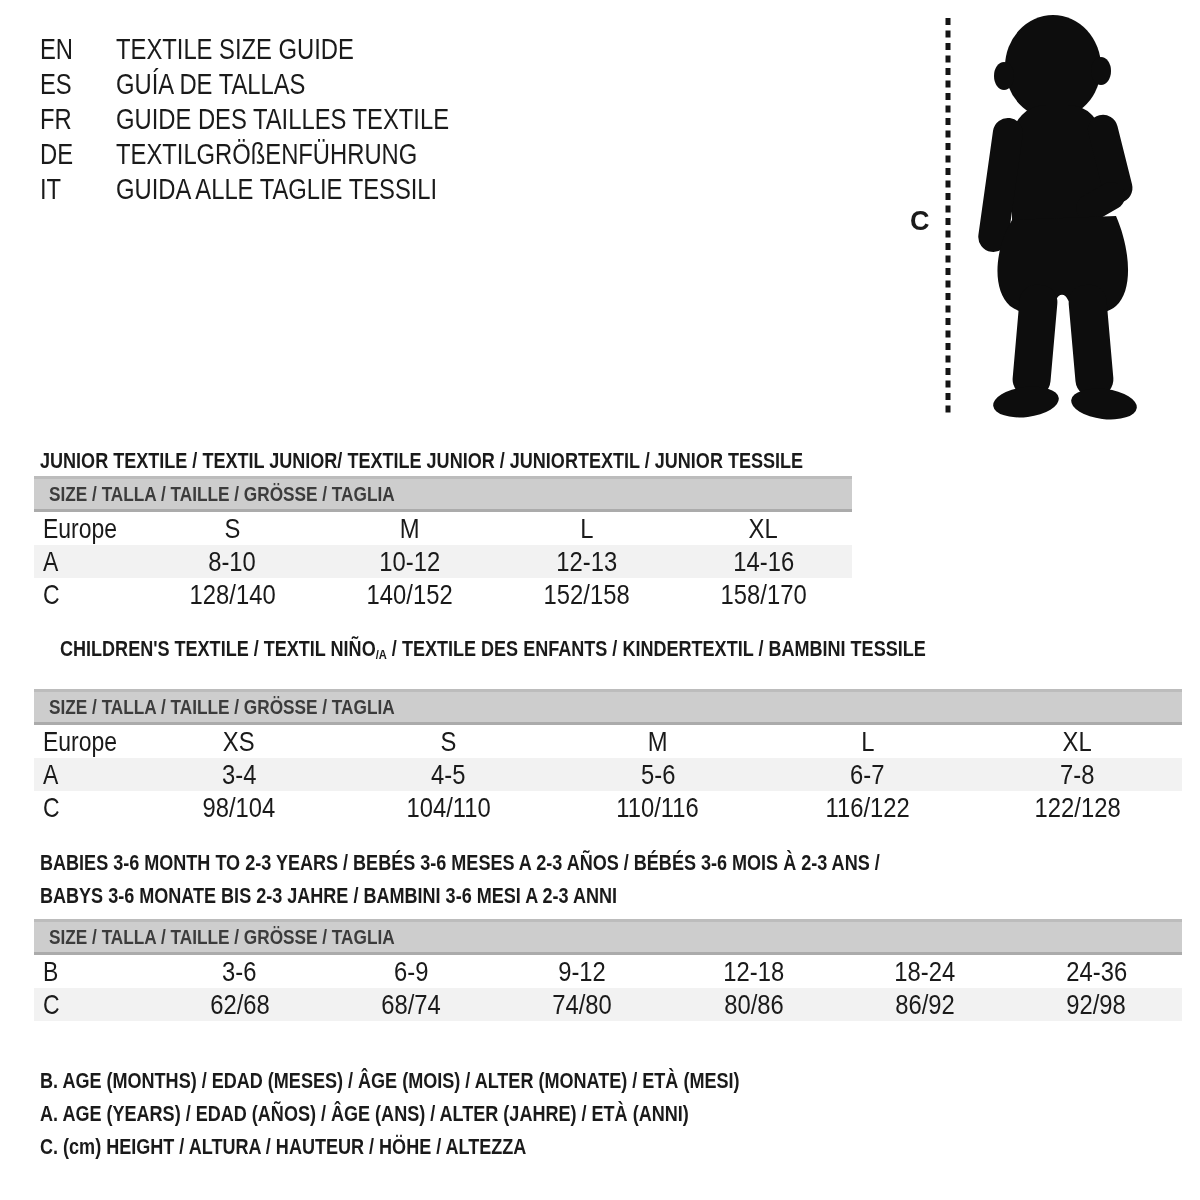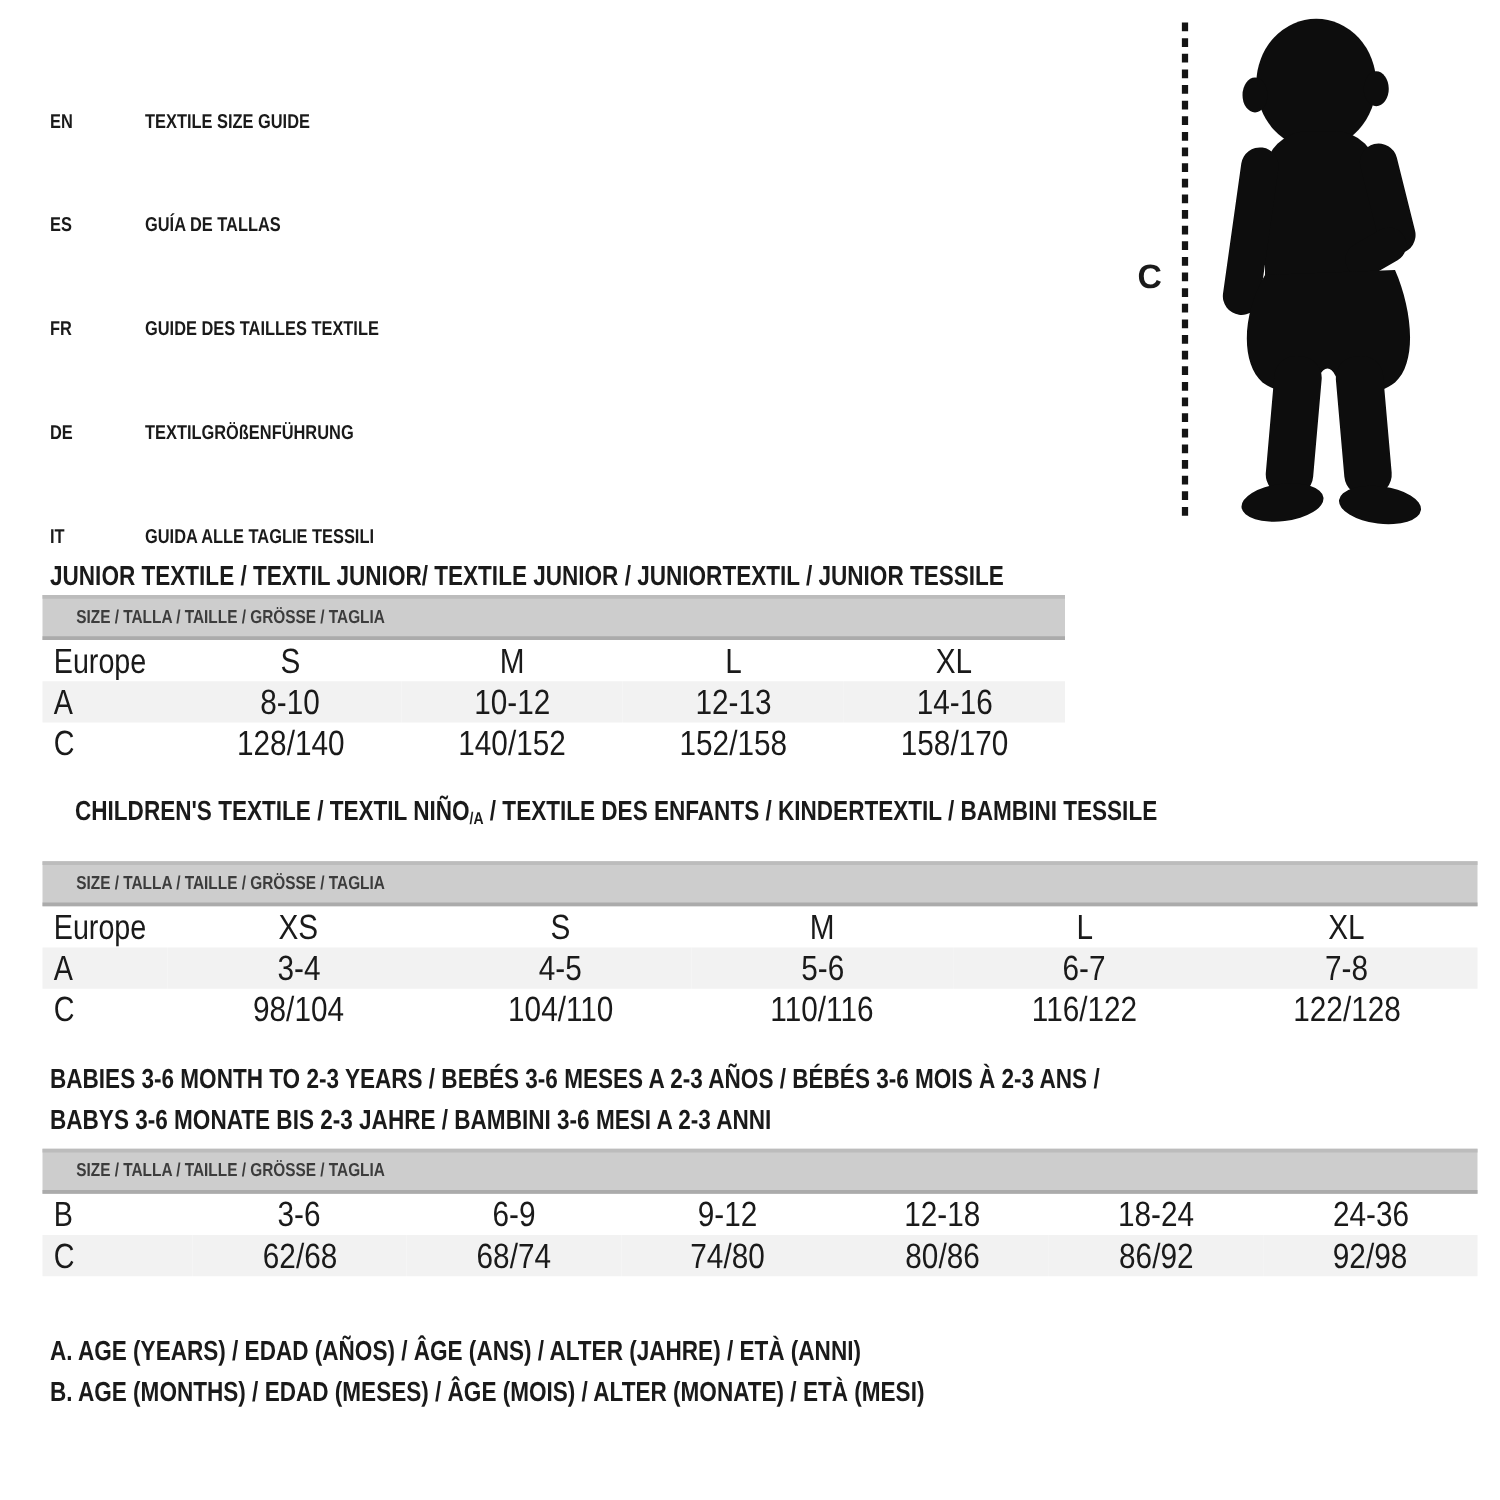--- a/index.html
+++ b/index.html
@@ -6,21 +6,21 @@
   .page {
     position:relative; width:1200px; height:1200px; background:#ffffff;
     font-family:"Liberation Sans", sans-serif; color:#1a1a1a; overflow:hidden;
   }
   
   .cx-l { display:inline-block; transform:scaleX(0.82); transform-origin:0 50%; white-space:nowrap; }
   .cx-c { display:inline-block; transform:scaleX(0.85); transform-origin:50% 50%; white-space:nowrap; }
 
   
   .lang-block { position:absolute; left:40px; top:32px; }
-  .lang-row { position:relative; height:35px; line-height:35px; font-size:16px; font-weight:bold;margin-top:48px; }
+  .lang-row { position:relative; height:35px; line-height:35px; font-size:29px; font-weight:normal; }
   .lang-code { display:inline-block; }
   .lang-title { position:absolute; left:76px; top:0; }
 
   
   .figure-svg { position:absolute; left:938px; top:10px; }
   .figure-label { position:absolute; left:910px; top:206px; font-size:27px; font-weight:bold; }
 
   
   .sec-title { position:absolute; left:40px; margin:0; font-size:22px; font-weight:bold; line-height:26px; }
   #junior-title { top:434px;margin-top:14px; }
@@ -29,21 +29,21 @@
   .title-sub { font-size:0.62em; position:relative; top:3px; }
 
   
   .tbl { position:absolute; left:34px; }
   #junior-table { top:476px; width:818px; }
   #children-table { top:689px; width:1148px; }
   #babies-table { top:919px; width:1148px; }
   .size-bar {
     height:30px; line-height:30px; background:#cdcdcd;
     border-top:3px solid #bcbcbc; border-bottom:3px solid #ababab;
-    padding-left:27px; font-size:15px; font-weight:bold; color:#3c3c3c;
+    padding-left:15px; font-size:21px; font-weight:bold; color:#3c3c3c;
   }
   table { width:100%; border-collapse:collapse; table-layout:fixed; }
   td { height:33px; padding:0; font-size:28px; font-weight:normal; text-align:center; vertical-align:middle; }
   td.lbl { text-align:left; padding-left:9px; }
   tr.alt { background:#f2f2f2; }
   col.c0-junior { width:110px; }
   col.c0-children { width:100px; }
   col.c0-babies { width:120px; }
 
   
@@ -219,17 +219,18 @@
         <td><span class="cx-c">74/80</span></td>
         <td><span class="cx-c">80/86</span></td>
         <td><span class="cx-c">86/92</span></td>
         <td><span class="cx-c">92/98</span></td>
       </tr>
     </tbody>
       </table>
   </div>
 
   <div class="legend">
+    <div class="legend-line"><span class="cx-l">B. AGE (MONTHS) / EDAD (MESES) / ÂGE (MOIS) / ALTER (MONATE) / ETÀ (MESI)</span></div>
     <div class="legend-line"><span class="cx-l">A. AGE (YEARS) / EDAD (AÑOS) / ÂGE (ANS) / ALTER (JAHRE) / ETÀ (ANNI)</span></div>
-    <div class="legend-line"><span class="cx-l">B. AGE (MONTHS) / EDAD (MESES) / ÂGE (MOIS) / ALTER (MONATE) / ETÀ (MESI)</span></div>
+    <div class="legend-line"><span class="cx-l">C. (cm) HEIGHT / ALTURA / HAUTEUR / HÖHE / ALTEZZA</span></div>
   </div>
 
 </div>
 
 </body></html>

